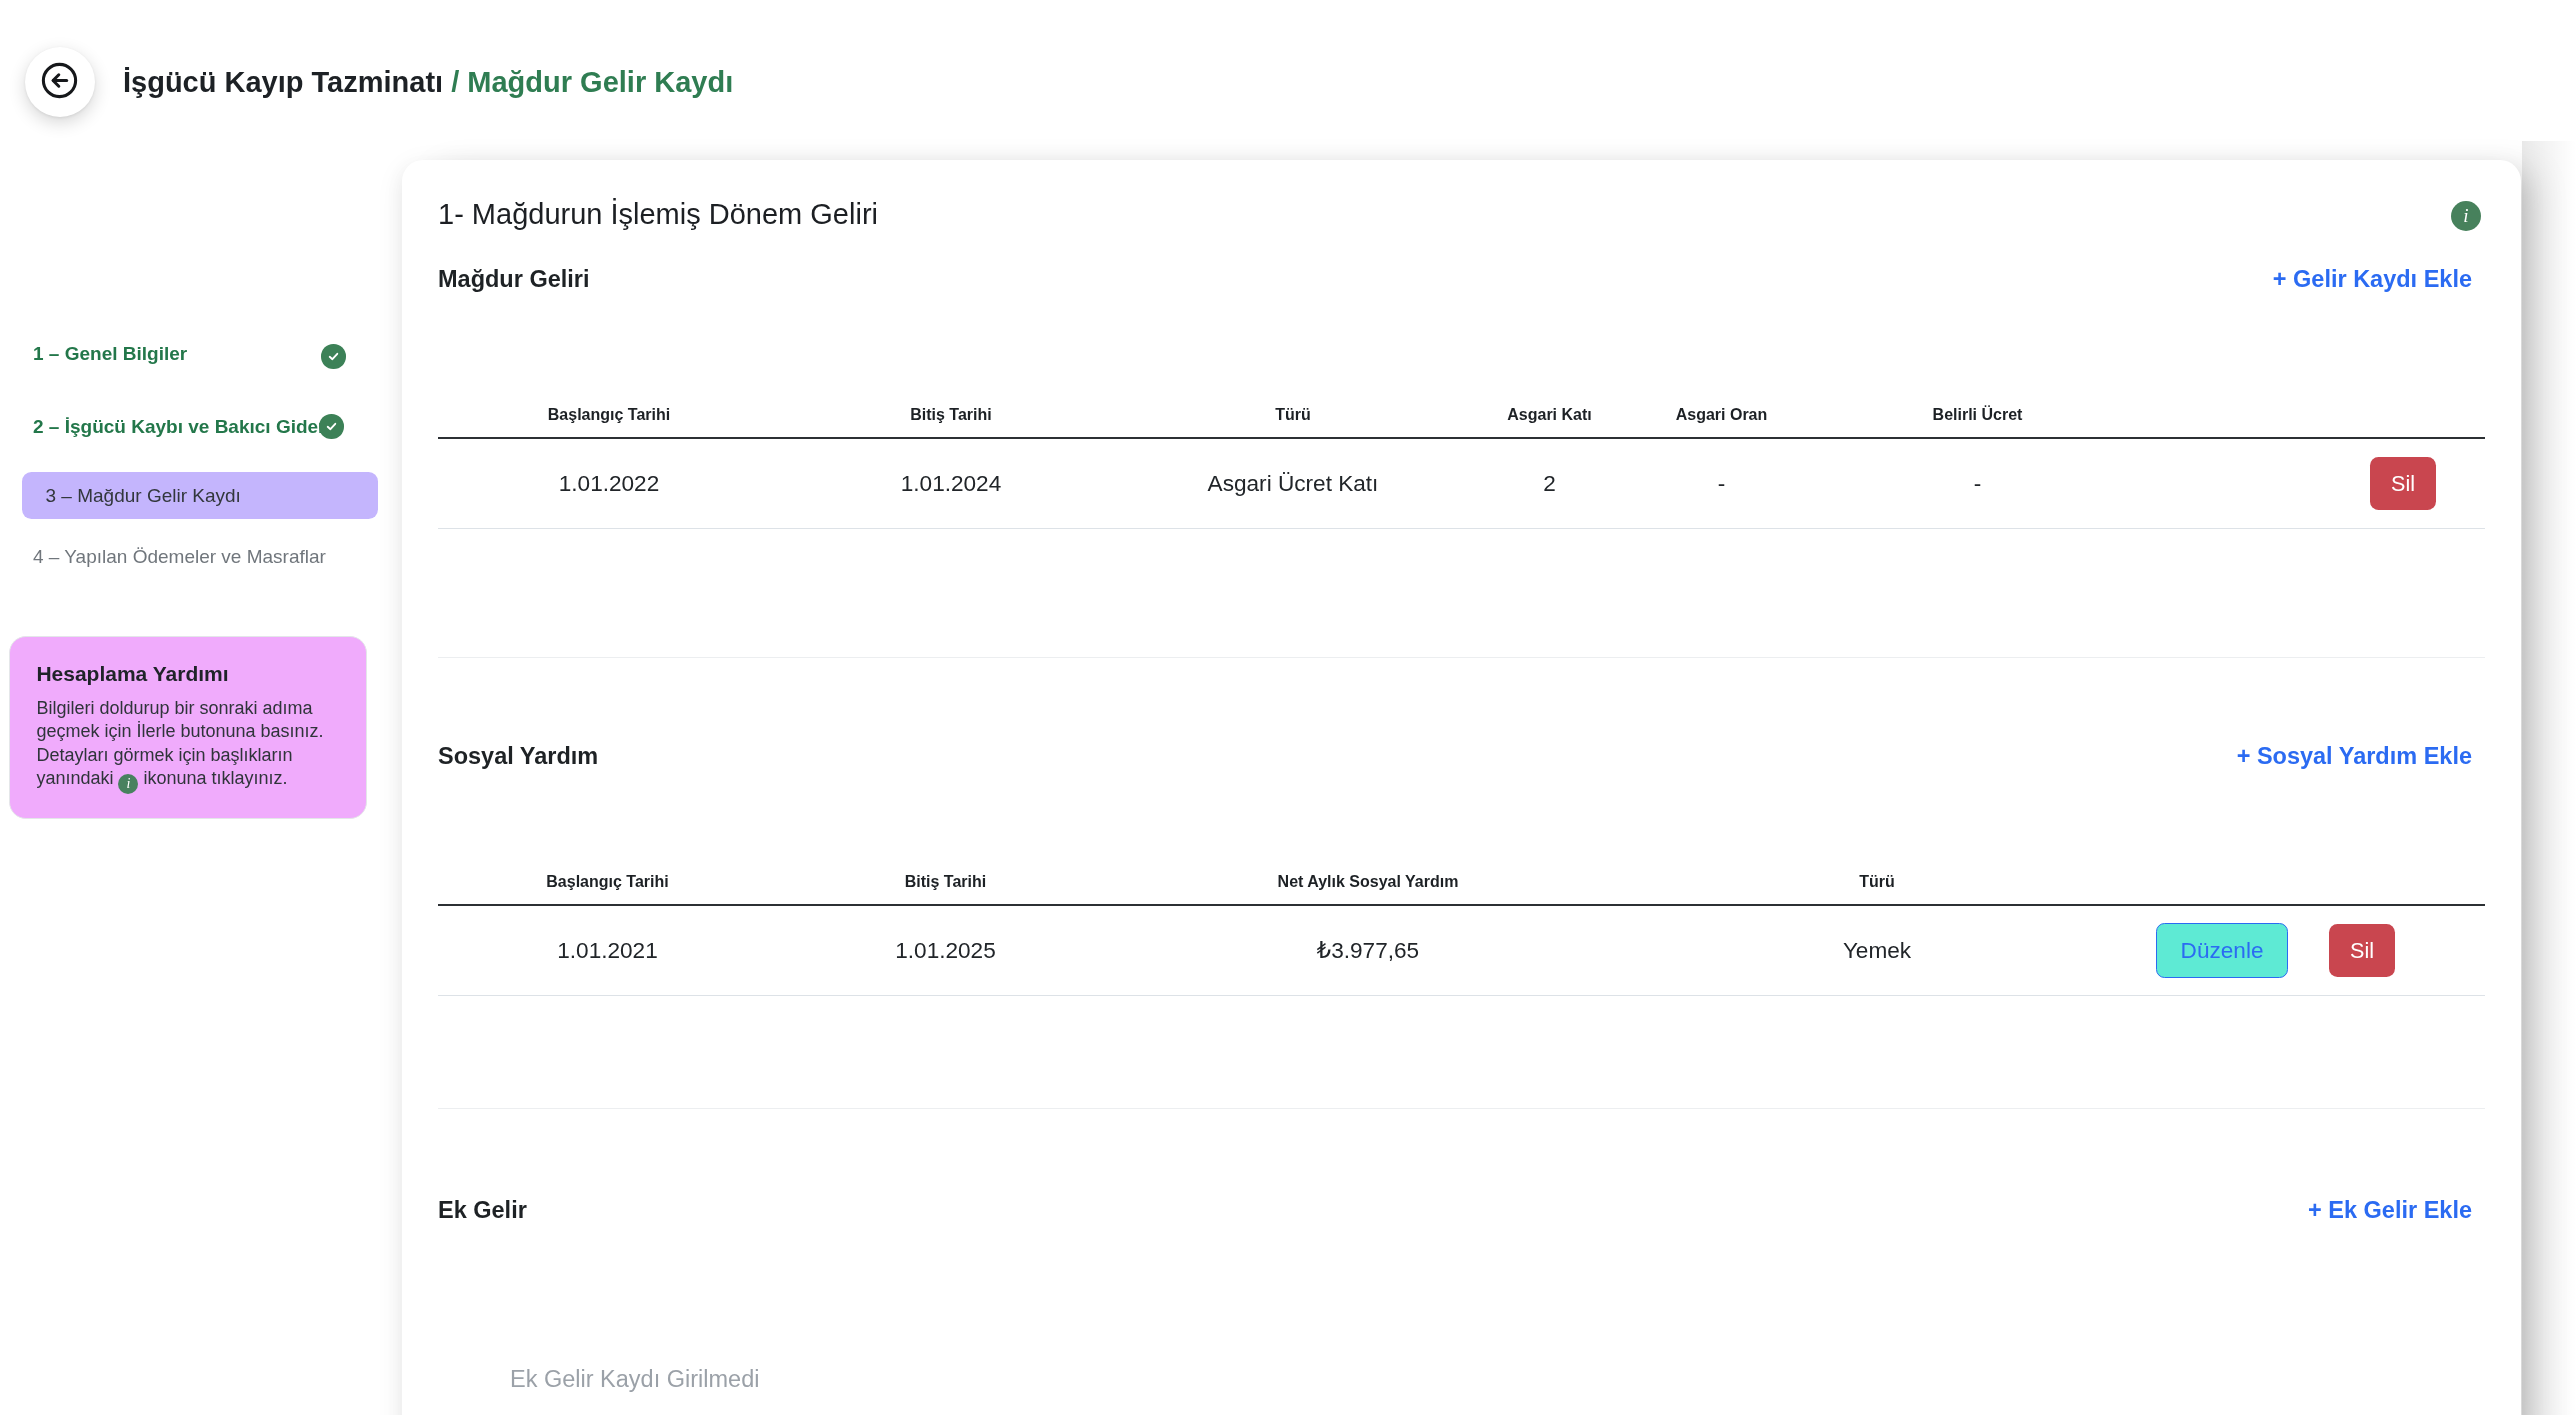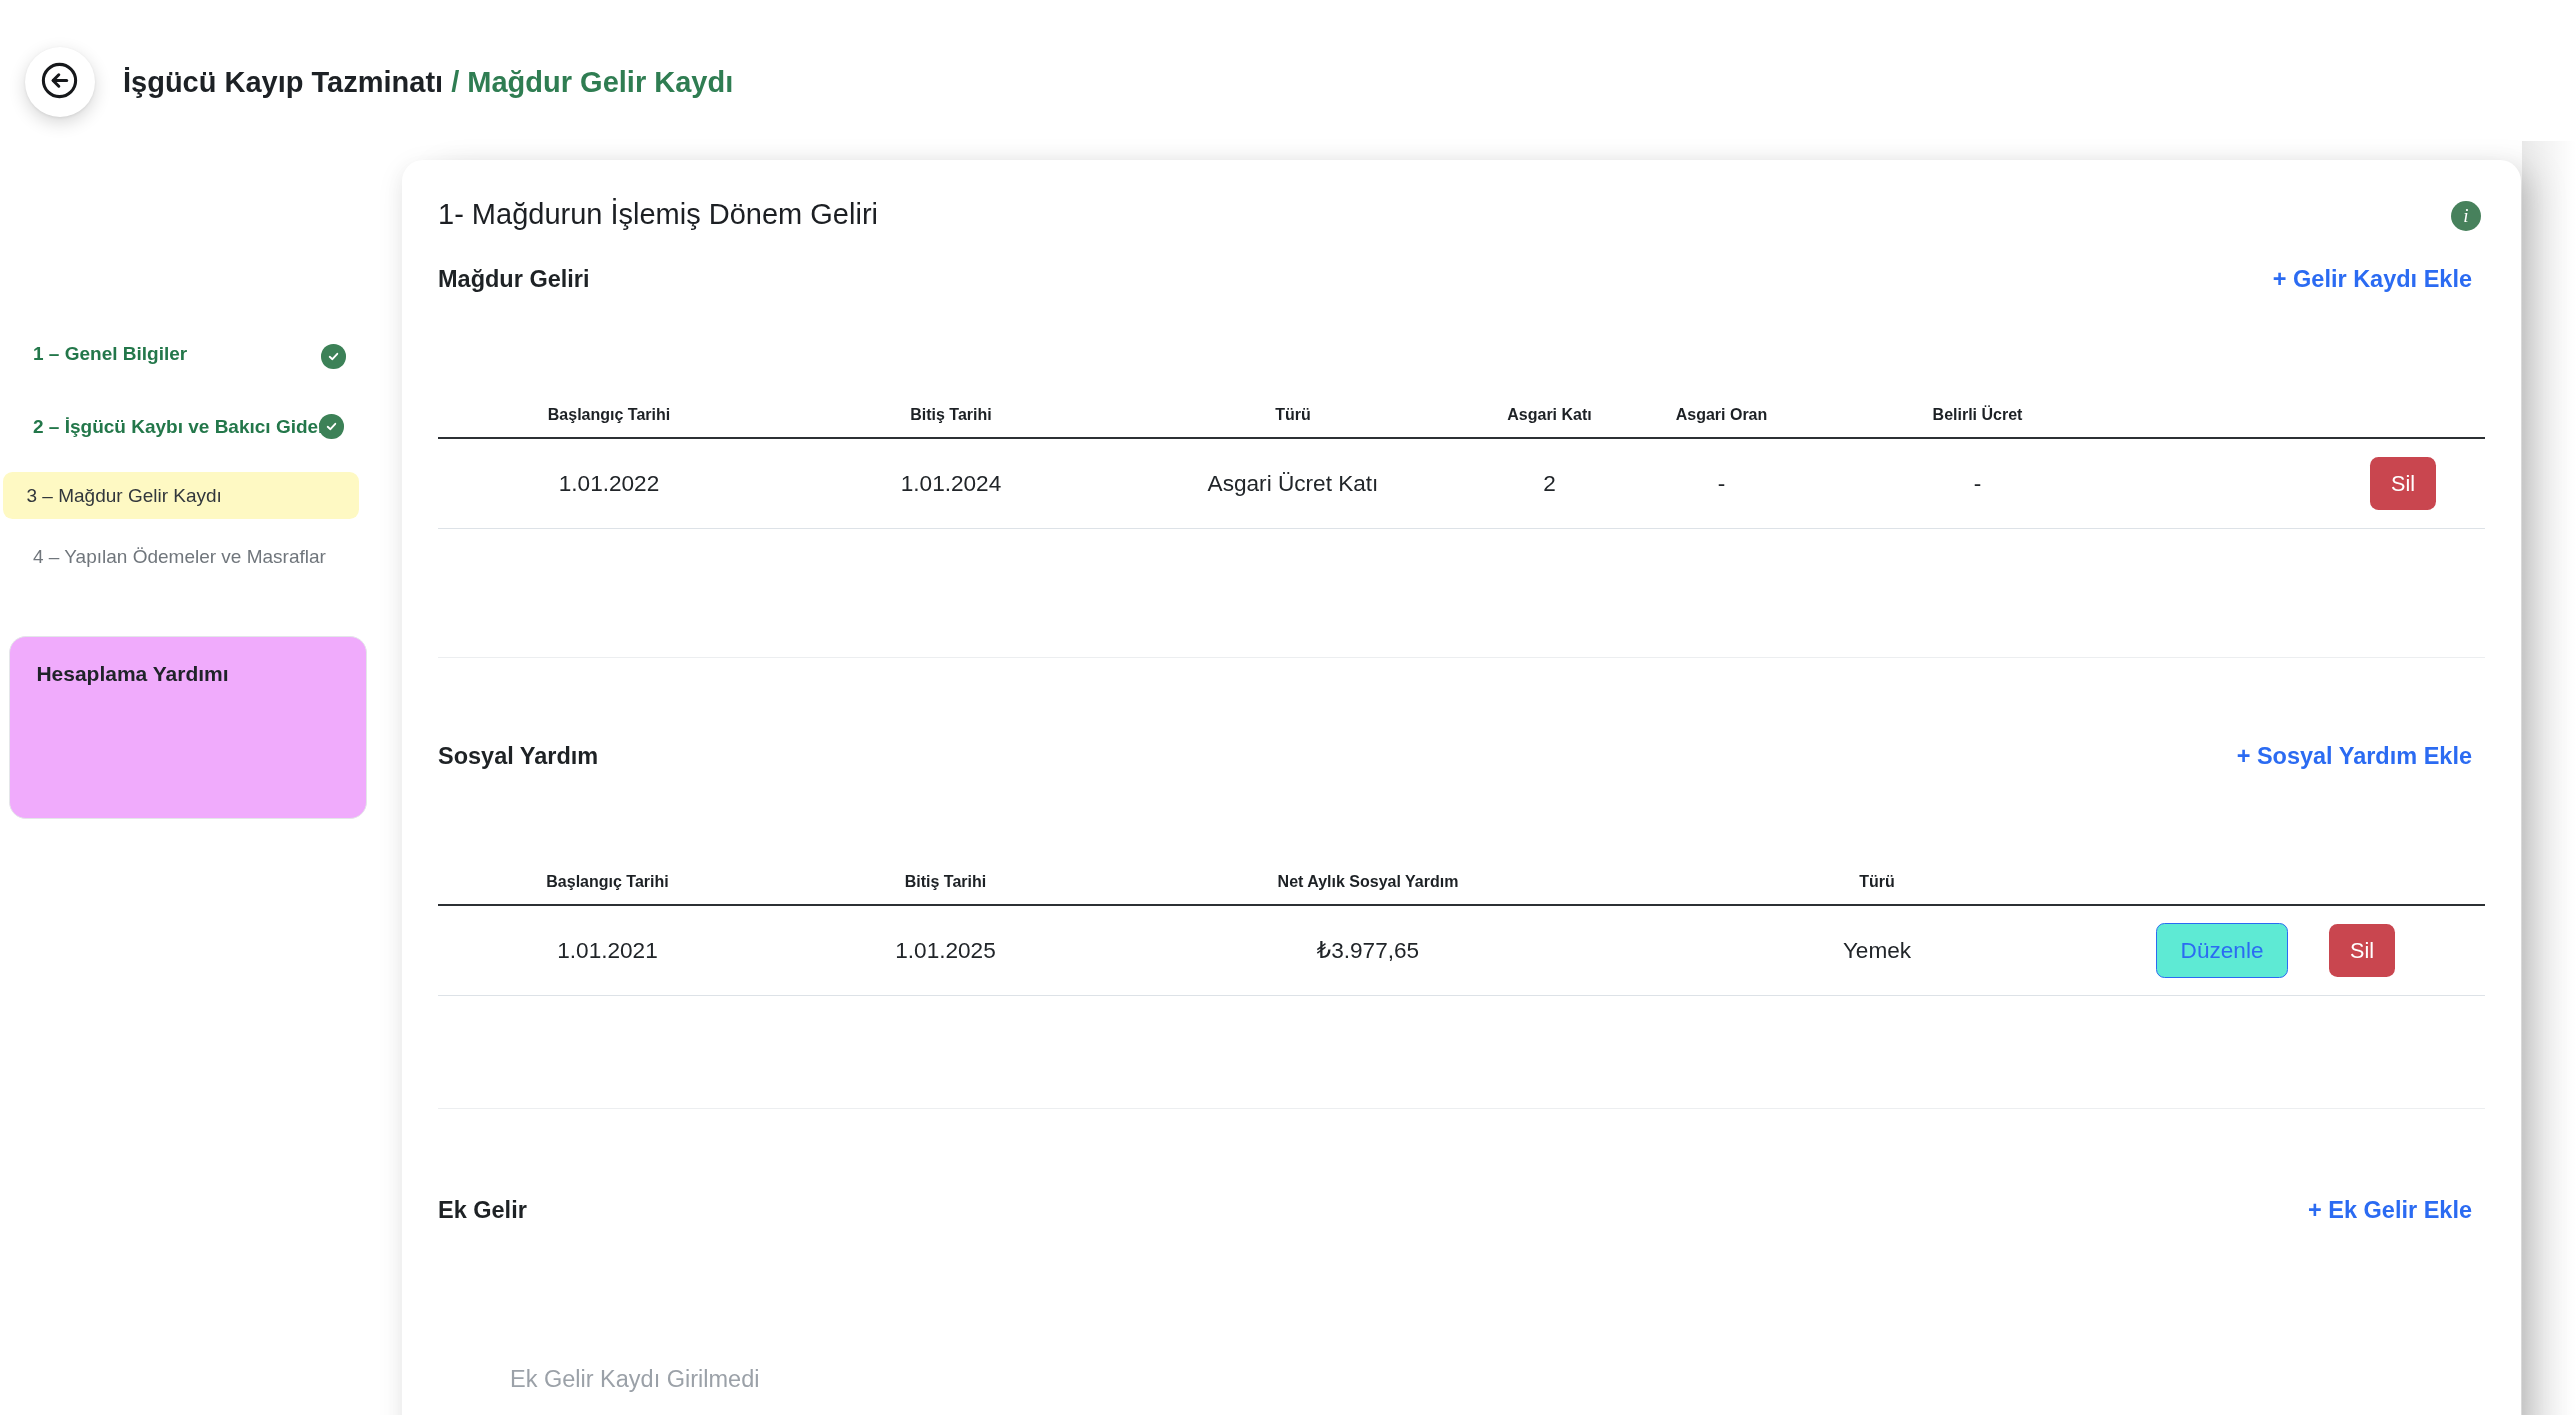--- a/index.html
+++ b/index.html
@@ -14,21 +14,21 @@
   .back-btn svg { width:43px; height:43px; }
   .page-title { position:absolute; left:123px; top:66px; font-size:29px; font-weight:bold; color:#1d2125; white-space:nowrap; }
   .page-title .crumb { color:#2f7d52; }
 
   
   .sidebar { position:absolute; left:0; top:0; width:376px; height:1415px; }
   .step { position:absolute; left:33px; height:47px; display:flex; align-items:center;
           font-size:19px; white-space:nowrap; cursor:pointer; }
   .step.done   { color:#23774a; font-weight:bold; }
   .step.upcoming { color:#70767c; }
-  .step-pill { position:absolute; left:3px; width:356px; height:47px; background:#fef9c3;
+  .step-pill { position:absolute; left:22px; width:356px; height:47px; background:#c4b5fd;
                border-radius:9.4px; display:flex; align-items:center; padding-left:23.5px;
                font-size:19px; color:#32373c; cursor:pointer; }
   .check-badge { position:absolute; width:24.5px; height:24.5px; border-radius:50%; background:#3c8157;
                  display:flex; align-items:center; justify-content:center; }
   .check-badge svg { width:13px; height:13px; }
 
   .help-box { position:absolute; left:9.4px; top:636px; width:358px; height:183px;
               background:#f0abfc; border:1.9px solid #e4e7e9; border-radius:17px; padding:24.5px 21px 0 26px; }
   .help-title { font-size:21px; font-weight:bold; color:#1f2329; margin-bottom:11.3px; }
   .help-text { font-size:18px; line-height:23.5px; color:#2f343a; }
@@ -109,20 +109,25 @@
     <div class="step-pill" style="top:472px;">
       <span>3 – Mağdur Gelir Kaydı</span>
     </div>
 
     <div class="step upcoming" style="top:533px;">
       <span>4 – Yapılan Ödemeler ve Masraflar</span>
     </div>
 
     <div class="help-box">
       <div class="help-title">Hesaplama Yardımı</div>
+      <div class="help-text">
+        <span>Bilgileri doldurup bir sonraki adıma geçmek için İlerle butonuna basınız. Detayları görmek için başlıkların yanındaki</span>
+        <span class="info-dot">i</span>
+        <span>ikonuna tıklayınız.</span>
+      </div>
     </div>
   </div>
 
   <div class="card">
     <div class="card-title">1- Mağdurun İşlemiş Dönem Geliri</div>
     <div class="card-info">i</div>
 
     <div class="sec-head" style="top:106px;">
       <span class="sec-heading">Mağdur Geliri</span>
       <span class="add-link">+ Gelir Kaydı Ekle</span>

